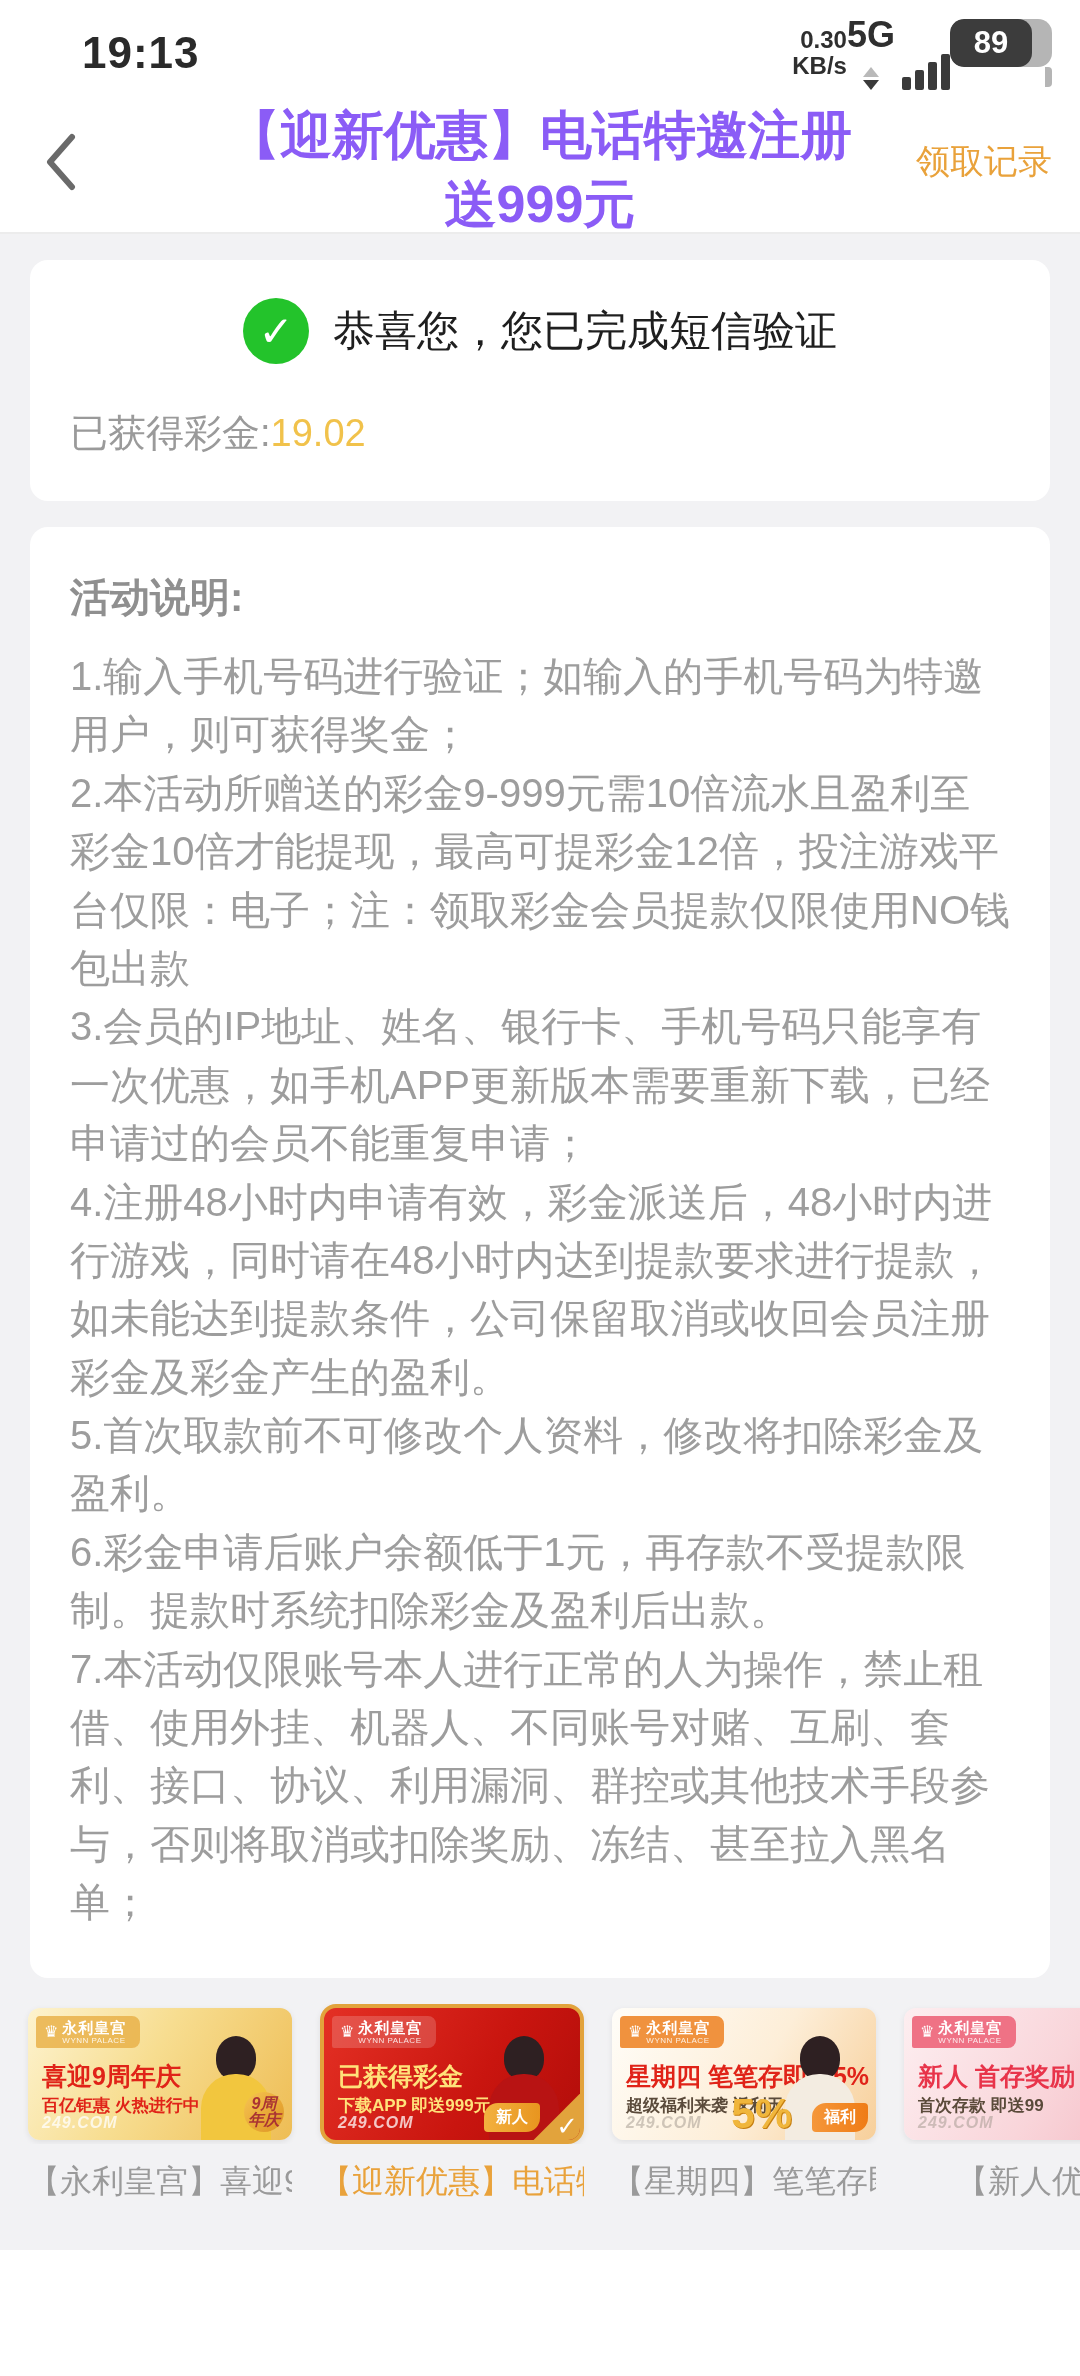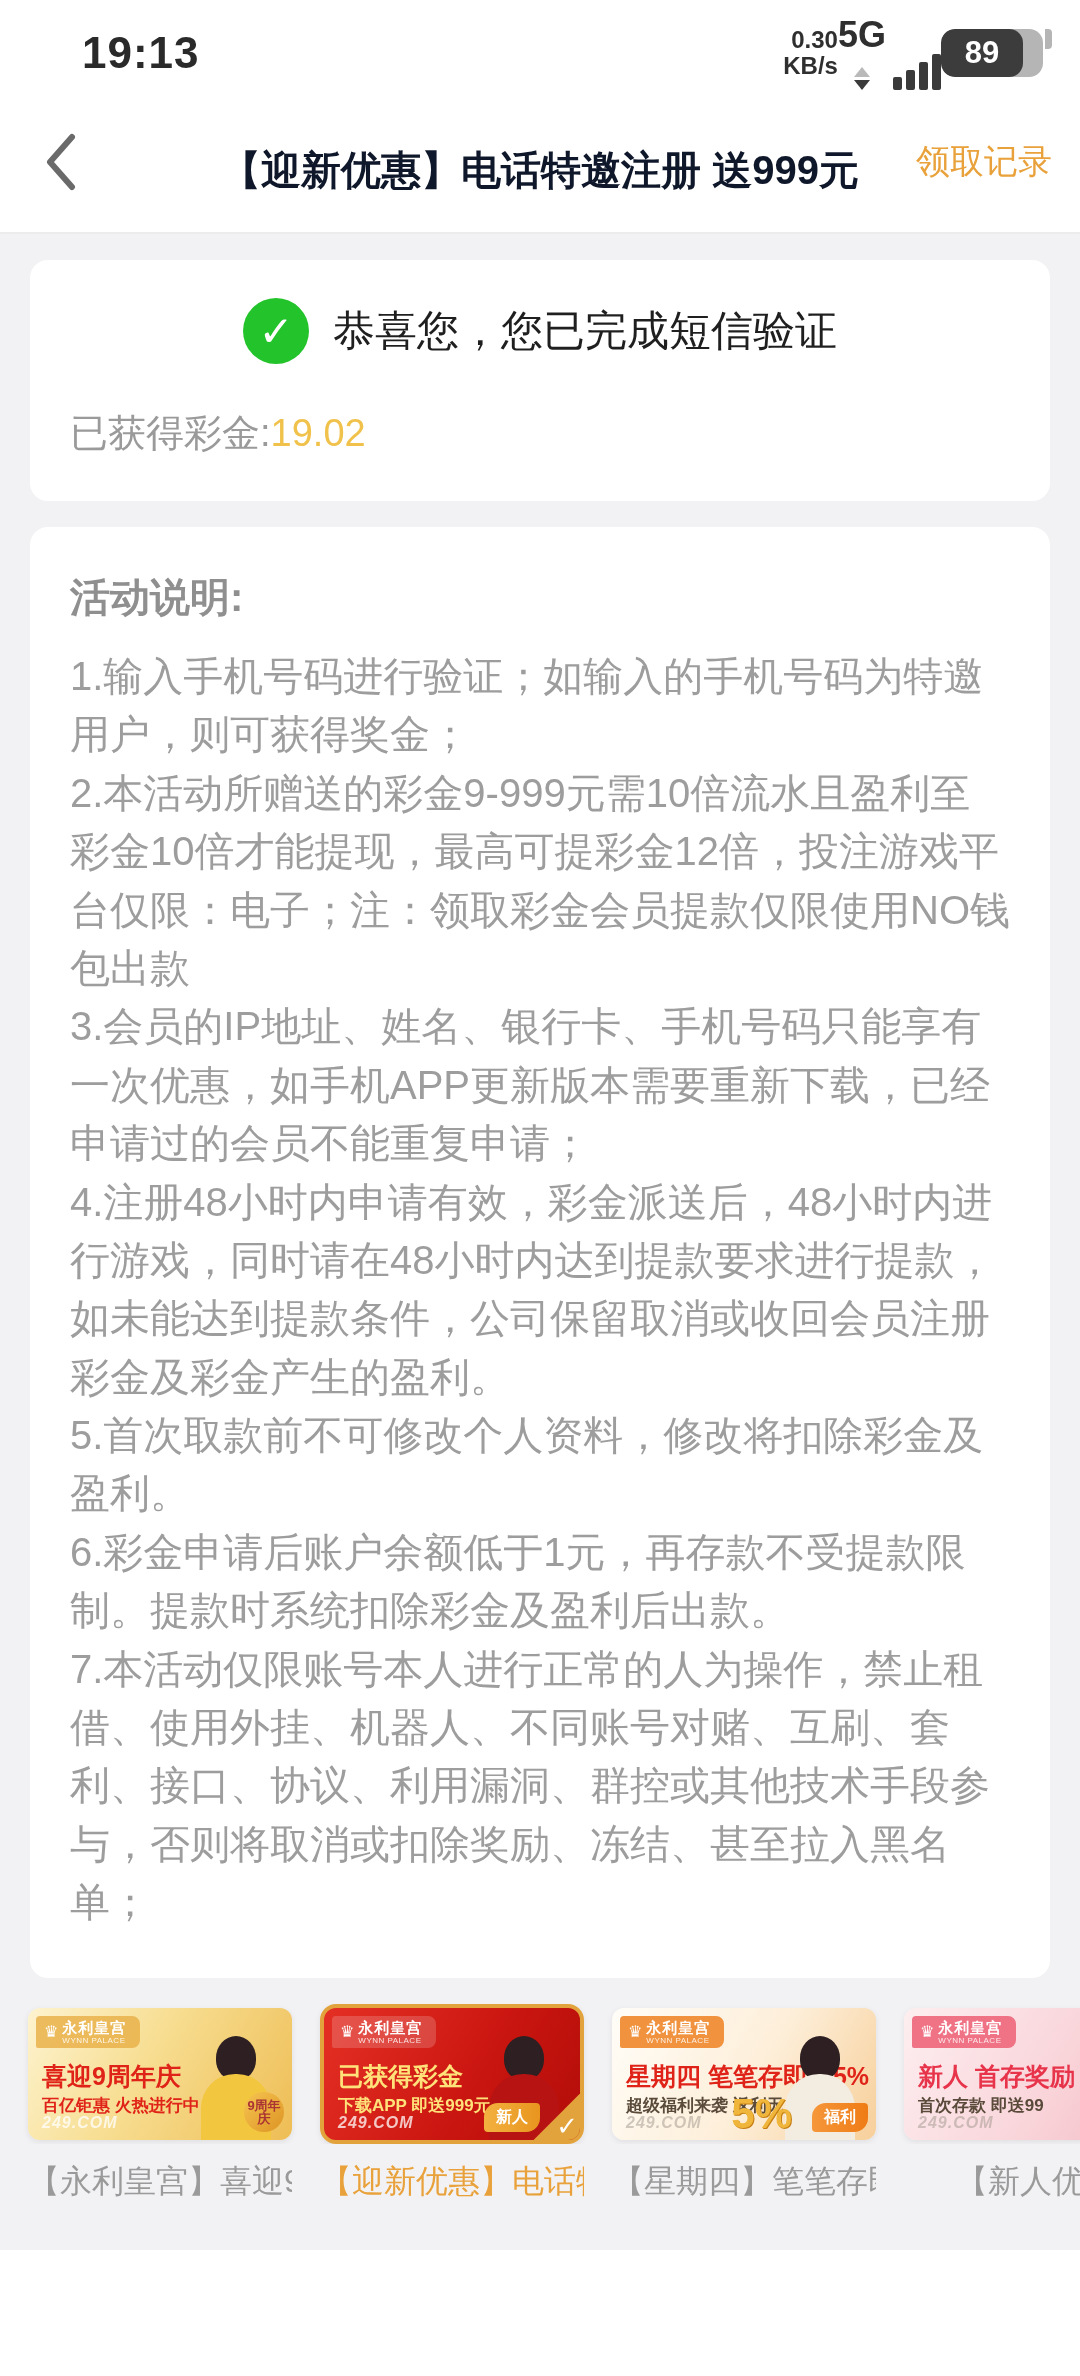--- a/index.html
+++ b/index.html
@@ -14,29 +14,29 @@
   .speed { text-align:right; font-size:24px; font-weight:bold; color:#2f2f2f; line-height:1.08; }
   .signal { display:flex; align-items:flex-end; gap:5px; }
   .net-col { display:flex; flex-direction:column; align-items:center; margin-right:2px; }
   .net-type { font-size:36px; font-weight:bold; color:#2f2f2f; line-height:1; margin-bottom:14px; }
   .arrows { display:flex; flex-direction:column; gap:3px; align-items:center; }
   .tri-up { width:0; height:0; border-left:8px solid transparent; border-right:8px solid transparent; border-bottom:10px solid #b9b9b9; }
   .tri-down { width:0; height:0; border-left:8px solid transparent; border-right:8px solid transparent; border-top:10px solid #3a3a3a; }
   .bars { display:flex; align-items:flex-end; gap:4px; }
   .bars span { display:block; width:9px; background:#3a3a3a; border-radius:2px; }
   .b1{height:13px;} .b2{height:20px;} .b3{height:28px;} .b4{height:36px;}
-  .battery { display:flex; align-items:flex-start; }
+  .battery { display:flex; align-items:flex-end;flex-direction:column; }
   .bat-body { width:102px; height:48px; background:#b5b5b5; border-radius:14px; overflow:hidden; display:flex; }
   .bat-fill { width:82px; height:100%; background:#3c3c3c; border-radius:14px; color:#ffffff; font-size:31px; font-weight:bold; display:flex; align-items:center; justify-content:center; }
   .bat-nub { width:7px; height:20px; background:#b5b5b5; border-radius:0 4px 4px 0; margin-left:2px; }
 
   
   .header { position:relative; height:142px; background:#ffffff; flex:none; display:flex; align-items:center; justify-content:center; border-bottom:2px solid #ececec; }
   .back-btn { position:absolute; left:26px; top:50%; transform:translateY(-50%); width:70px; height:90px; display:flex; align-items:center; justify-content:center; }
-  .page-title { width:680px; text-align:center; font-size:40px; font-weight:600; color:#0f172a; line-height:1.32;margin-top:16px; }
+  .page-title { width:680px; text-align:center; font-size:52px; font-weight:600; color:#8b5cf6; line-height:1.32;margin-top:16px; }
   .header-action { position:absolute; right:28px; top:50%; transform:translateY(-50%); font-size:34px; color:#e9a23b; }
 
   
   .content { background:#f2f2f4; padding:26px 0 46px 0; flex:none; }
   .card { background:#ffffff; border-radius:18px; margin:0 30px; }
   .verify-card { padding:38px 40px 42px 40px; }
   .verify-row { display:flex; align-items:center; justify-content:center; gap:24px; }
   .check-circle { width:66px; height:66px; border-radius:50%; background:#23c32b; color:#ffffff; font-size:42px; font-weight:bold; display:flex; align-items:center; justify-content:center; flex:none; }
   .verify-msg { font-size:42px; font-weight:500; color:#1f1f1f; }
   .bonus-line { margin-top:44px; font-size:38px; }
@@ -71,21 +71,21 @@
   .bn-red .bline1, .bn-red .bline2 { color:#ffe27a; }
   .bn-pink .bline1 { color:#e8344a; }
   .watermark { position:absolute; left:14px; bottom:8px; font-size:16px; font-style:italic; font-weight:bold; color:rgba(255,255,255,0.75); letter-spacing:1px; }
   .bn-cream .watermark, .bn-pink .watermark { color:rgba(160,150,140,0.5); }
   .model { position:absolute; right:14px; bottom:0; width:84px; height:104px; }
   .model::before { content:""; position:absolute; top:0; left:50%; transform:translateX(-50%); width:40px; height:44px; border-radius:50% 50% 45% 45%; background:#2e2022; }
   .model::after { content:""; position:absolute; bottom:0; left:50%; transform:translateX(-50%); width:70px; height:66px; border-radius:34px 34px 0 0; background:var(--dress,#c81818); }
   .badge-pill { position:absolute; right:8px; bottom:8px; padding:4px 12px; border-radius:14px 4px 14px 4px; font-size:16px; font-weight:bold; color:#ffffff; }
   .pill-gold { background:linear-gradient(90deg,#f3b13f,#e8951f); right:40px; }
   .pill-orange { background:linear-gradient(90deg,#f5973a,#ef7c16); }
-  .badge-circle { position:absolute; right:8px; bottom:8px; background:linear-gradient(135deg,#f6c452,#dd9422); color:#a33; border-radius:50%; width:40px; height:40px; font-size:13px; font-weight:bold; display:flex; align-items:center; justify-content:center; text-align:center; line-height:1; }
+  .badge-circle { position:absolute; right:8px; bottom:8px; background:linear-gradient(135deg,#f6c452,#dd9422); color:#a33; border-radius:50%; width:40px; height:40px; font-size:16px; font-weight:bold; display:flex; align-items:center; justify-content:center; text-align:center; line-height:1;font-style:italic; }
   .big-pct { position:absolute; right:84px; bottom:2px; font-size:42px; font-weight:bold; color:#f0b63c; text-shadow:1px 1px 0 #c67f10; }
   .corner-check { position:absolute; right:-4px; bottom:-4px; width:54px; height:54px; background:#e2a33c; border-radius:16px 0 10px 0; clip-path:polygon(100% 0,100% 100%,0 100%); display:flex; align-items:flex-end; justify-content:flex-end; }
   .corner-check span { color:#ffffff; font-size:26px; font-weight:bold; padding:0 6px 2px 0; }
 
   .caption-row { display:flex; gap:28px; padding-left:28px; margin-top:16px; width:1080px; overflow:hidden; }
   .caption { flex:none; width:264px; text-align:center; font-size:32px; color:#9a9a9a; white-space:nowrap; overflow:hidden; }
   .caption.selected { color:#e9a23b; }
 
   
   .footer { flex:1; background:#ffffff; display:flex; align-items:flex-start; justify-content:center; padding-top:96px; }

